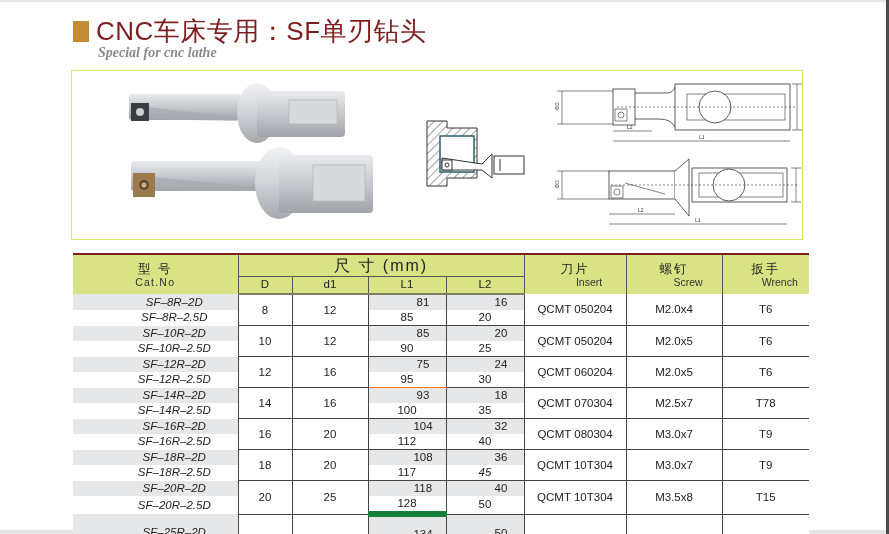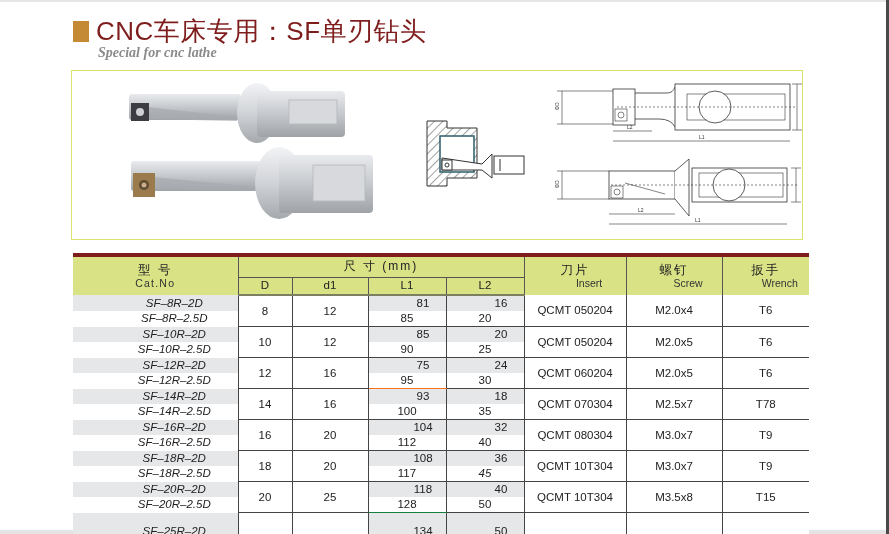--- a/index.html
+++ b/index.html
@@ -18,21 +18,21 @@
   
   .photo { position:absolute; left:45px; top:12px; width:260px; height:150px; }
   .schem { position:absolute; left:350px; top:45px; width:110px; height:75px; }
   .draw1 { position:absolute; left:475px; top:8px; width:255px; height:72px; }
   .draw2 { position:absolute; left:475px; top:85px; width:255px; height:80px; }
 
   
   .tbl { position:absolute; left:73px; top:253px; width:736px; border-collapse:collapse; table-layout:fixed; font-size:11.5px; }
   .tbl td, .tbl th { text-align:center; vertical-align:middle; font-weight:normal; padding:0; line-height:15px; }
   .tbl thead th { background:#d9e285; color:#222; }
-  .tbl thead tr.h1 th { height:22px; border-top:4px solid #7f1d1d; }
+  .tbl thead tr.h1 th { height:22px; border-top:2px solid #7f1d1d; }
   .tbl thead tr.h2 th { height:18px; border-bottom:2px solid #7c7f60; }
   .th-cn { font-size:12.5px; letter-spacing:2px; line-height:14px; display:block; }
   .th-en { font-size:10.5px; letter-spacing:1.2px; line-height:12px; display:block; color:#333; }
   .th-en2 { font-size:10.5px; line-height:12px; display:block; color:#333;padding-left:28px; }
   .vl { border-left:1px solid #555; }
   .hl-mid { border-bottom:1px solid #555; }
   .tbl tbody td { height:15.5px; }
   .cat { text-align:left; padding-left:38px !important;font-style:italic; }
   .odd td.cat, .odd td.l1, .odd td.l2 { background:#e6e7e9;padding-left:32px; }
   .merged { background:#fff; border-bottom:1px solid #444; border-left:1px solid #444; }
@@ -157,21 +157,21 @@
       <col style="width:102px">
       <col style="width:96px">
       <col style="width:87px">
   </colgroup>
   <thead>
     <tr class="h1">
       <th rowspan="2">
         <span class="th-cn">型 号</span>
         <span class="th-en">Cat.No</span>
       </th>
-      <th colspan="4" class="vl hl-mid" style="font-size:12px;letter-spacing:2px;">尺 寸 (mm)</th>
+      <th colspan="4" class="vl hl-mid" style="font-size:16px;letter-spacing:2px;">尺 寸 (mm)</th>
       <th rowspan="2" class="vl">
         <span class="th-cn">刀片</span>
         <span class="th-en2">Insert</span>
       </th>
       <th rowspan="2" class="vl">
         <span class="th-cn">螺钉</span>
         <span class="th-en2">Screw</span>
       </th>
       <th rowspan="2" class="vl">
         <span class="th-cn">扳手</span>
@@ -281,21 +281,21 @@
         <td class="merged" rowspan="2">20</td>
         <td class="merged" rowspan="2">25</td>
         <td class="l1">118</td>
         <td class="l2">40</td>
         <td class="merged" rowspan="2">QCMT 10T304</td>
         <td class="merged" rowspan="2">M3.5x8</td>
         <td class="merged" rowspan="2">T15</td>
       </tr>
       <tr class="even">
         <td class="cat">SF–20R–2.5D</td>
-        <td class="l1" style="border-bottom:1px solid #15803d;margin-left:17px;">128</td>
+        <td class="l1" style="border-bottom:6px solid #15803d;margin-left:17px;">128</td>
         <td class="l2" style="border-bottom:1px solid #444;">50</td>
       </tr>
       <tr class="odd last">
         <td class="cat">SF–25R–2D</td>
         <td class="merged" style="vertical-align:top;padding-top:22px;" rowspan="1">25</td>
         <td class="merged" style="vertical-align:top;padding-top:22px;" rowspan="1">32</td>
         <td class="l1">134</td>
         <td class="l2">50</td>
         <td class="merged" style="vertical-align:top;padding-top:22px;" rowspan="1">QCMT 130408</td>
         <td class="merged" style="vertical-align:top;padding-top:22px;" rowspan="1">M5.0x10</td>

